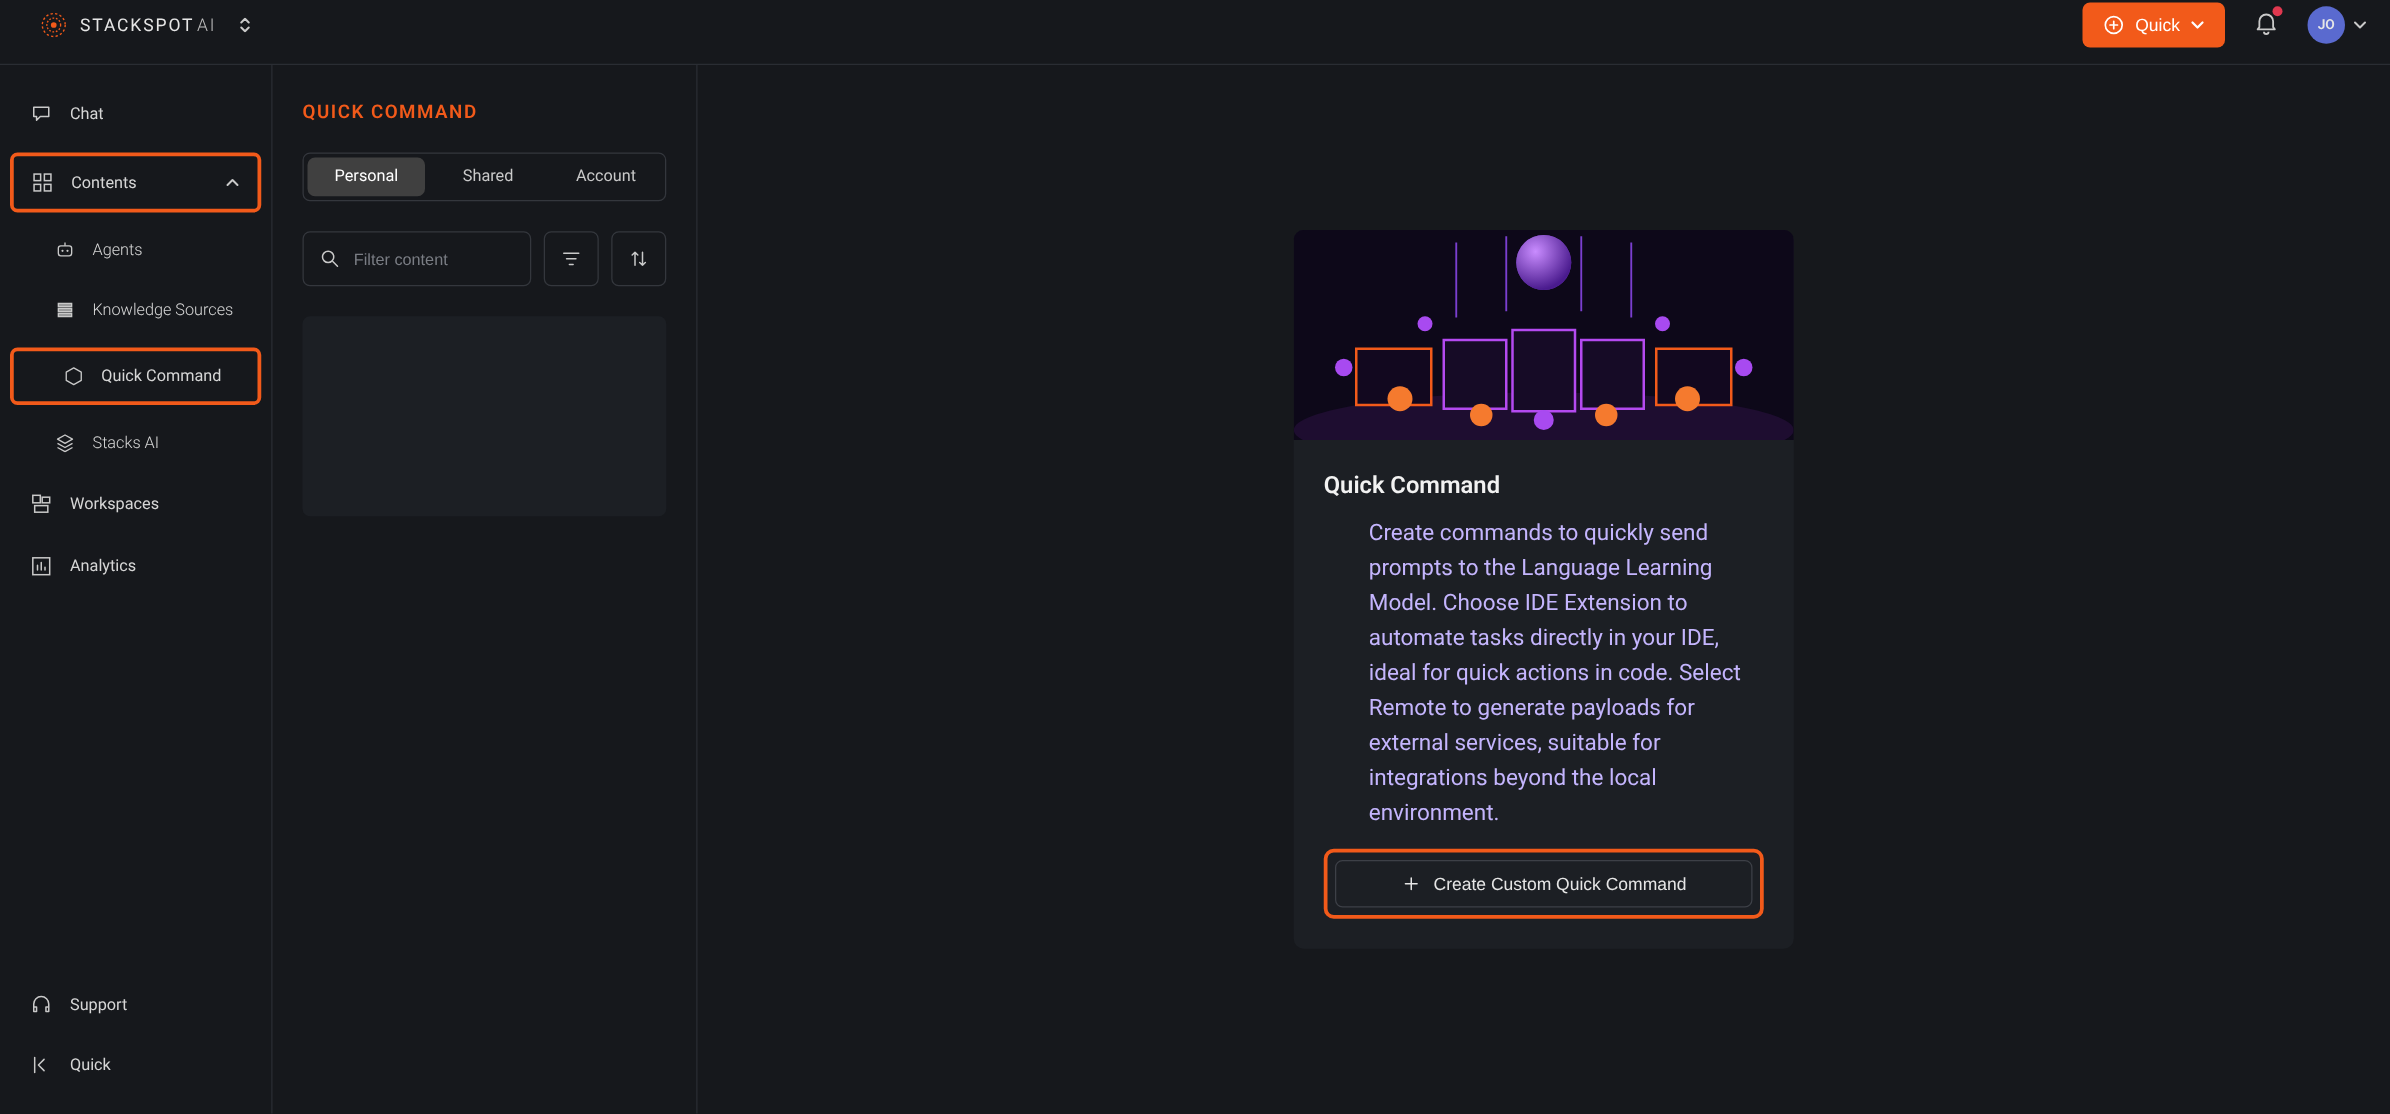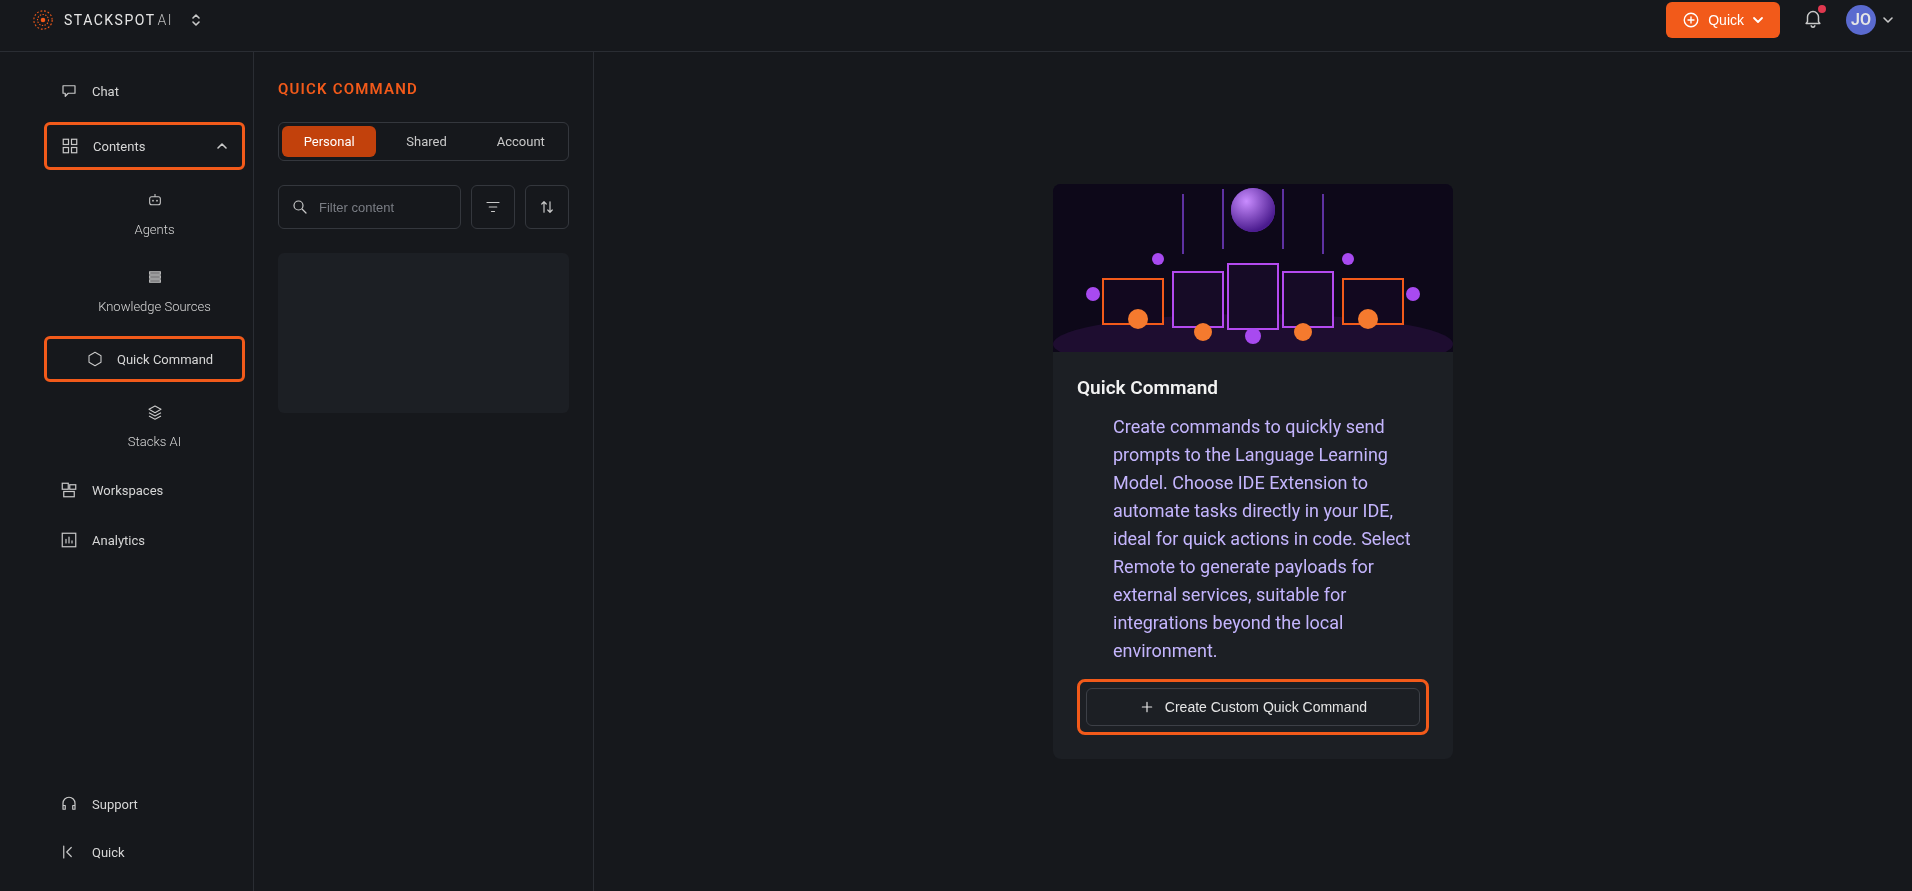--- a/index.html
+++ b/index.html
@@ -35,39 +35,38 @@
   }
   .bell-wrap { position: relative; cursor: pointer; }
   .bell-dot {
     position: absolute; top: -2px; right: -2px;
     width: 8px; height: 8px; background: #e0384f; border-radius: 50%;
   }
   .avatar-area { display: flex; align-items: center; gap: 6px; cursor:pointer;}
   .avatar {
     width: 30px; height: 30px; border-radius: 50%;
     background: #5a6acf; display: flex; align-items: center;
-    justify-content: center; font-size: 16px; font-weight: 600;
+    justify-content: center; font-size: 11px; font-weight: 600;
   }
 
   
   .body-wrap { display: flex; height: calc(100% - 52px); }
   .sidebar {
     width: 218px; border-right: 1px solid #2a2d33;
     display: flex; flex-direction: column; justify-content: space-between;
     padding-top: 14px;
-    margin-left: 36px;
   }
   .nav-list { display: flex; flex-direction: column; }
   .nav-item {
     display: flex; align-items: center; gap: 14px;
     padding: 14px 18px; font-size: 13px; color: #d6d6d6;
     cursor: pointer; border-radius: 6px; margin: 2px 6px;
     position: relative;
   }
-  .nav-item.indent { padding-left: 44px; margin-left: 0; font-size: 13px; font-weight: 300; flex-direction: column;}
+  .nav-item.indent { padding-left: 44px; margin-left: 0; font-size: 13px; font-weight: 300;}
   .nav-item .chev { margin-left: auto; }
 
   .highlight-box {
     border: 3px solid #f25a1a;
     border-radius: 6px;
     margin: 6px 8px;
   }
   .highlight-box .nav-item { margin: 0; padding: 12px 14px; }
 
   .sidebar-bottom { padding-bottom: 14px; }
@@ -85,21 +84,21 @@
   }
   .tabs-row {
     display: flex; border: 1px solid #34373d; border-radius: 6px;
     overflow: hidden;
   }
   .tab {
     flex: 1; padding: 11px 0; text-align: center; font-size: 13px;
     cursor: pointer; color: #c9c9c9;
   }
   .tab.active {
-    background: #c2410c; color: #fff; border-radius: 6px; margin: 3px;
+    background: #404040; color: #fff; border-radius: 6px; margin: 3px;
     padding: 8px 0;
   }
   .tabs-row { padding: 0; }
 
   .filter-row { display: flex; gap: 10px; }
   .search-wrap {
     flex: 1; display: flex; align-items: center; gap: 10px;
     background: transparent; border: 1px solid #34373d;
     border-radius: 6px; padding: 10px 12px;
   }

